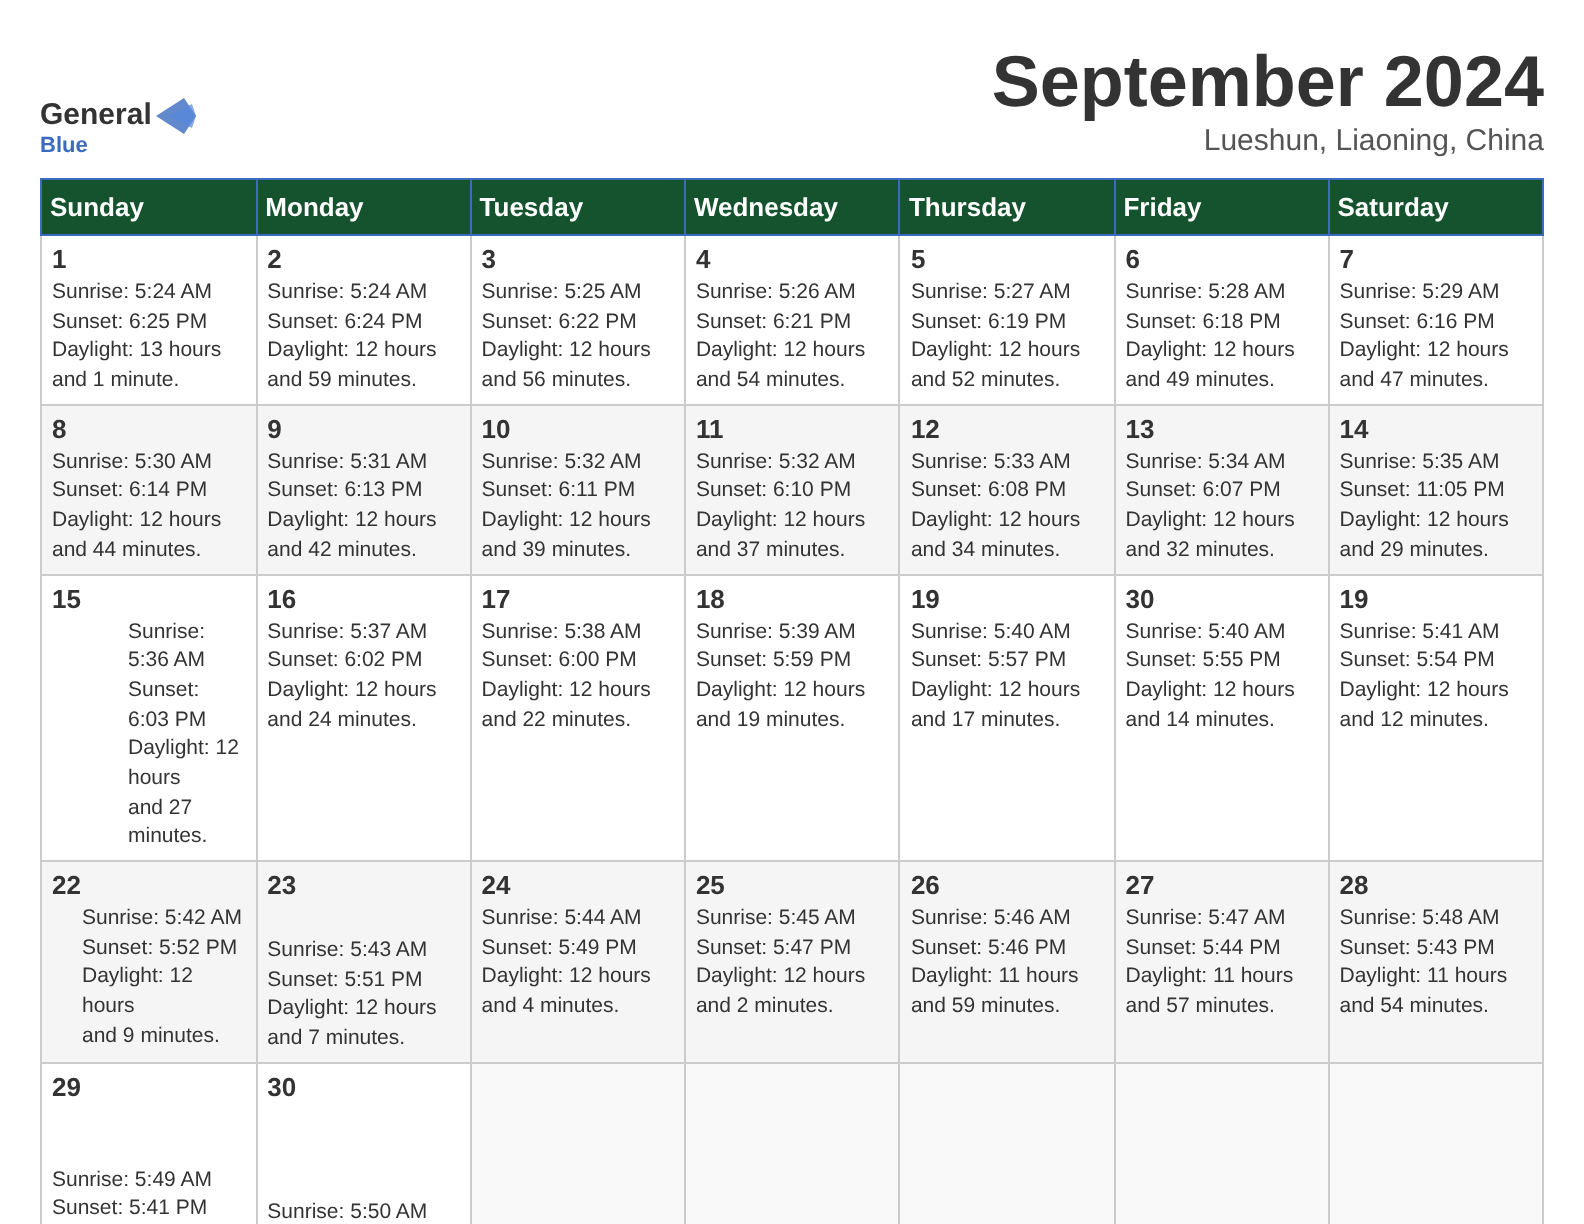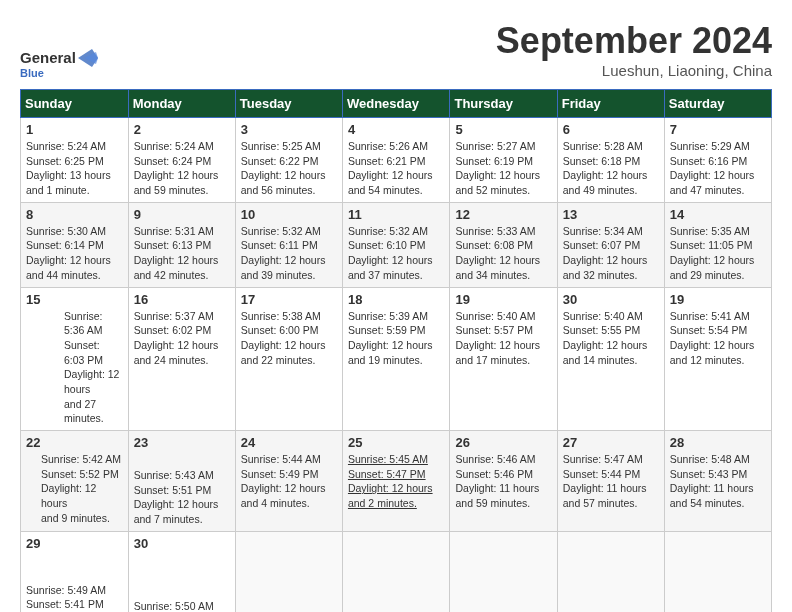--- a/index.html
+++ b/index.html
@@ -279,21 +279,21 @@
         </td>
         <td>
           <span class="day-number">24</span>
           <div class="day-info" style="white-space: pre-line;">Sunrise: 5:44 AM
 Sunset: 5:49 PM
 Daylight: 12 hours
 and 4 minutes.</div>
         </td>
         <td>
           <span class="day-number">25</span>
-          <div class="day-info" style="white-space: pre-line; text-decoration: underline;">Sunrise: 5:45 AM
+          <div class="day-info" style="white-space: pre-line;">Sunrise: 5:45 AM
 Sunset: 5:47 PM
 Daylight: 12 hours
 and 2 minutes.</div>
         </td>
         <td>
           <span class="day-number">26</span>
           <div class="day-info" style="white-space: pre-line;">Sunrise: 5:46 AM
 Sunset: 5:46 PM
 Daylight: 11 hours
 and 59 minutes.</div>

